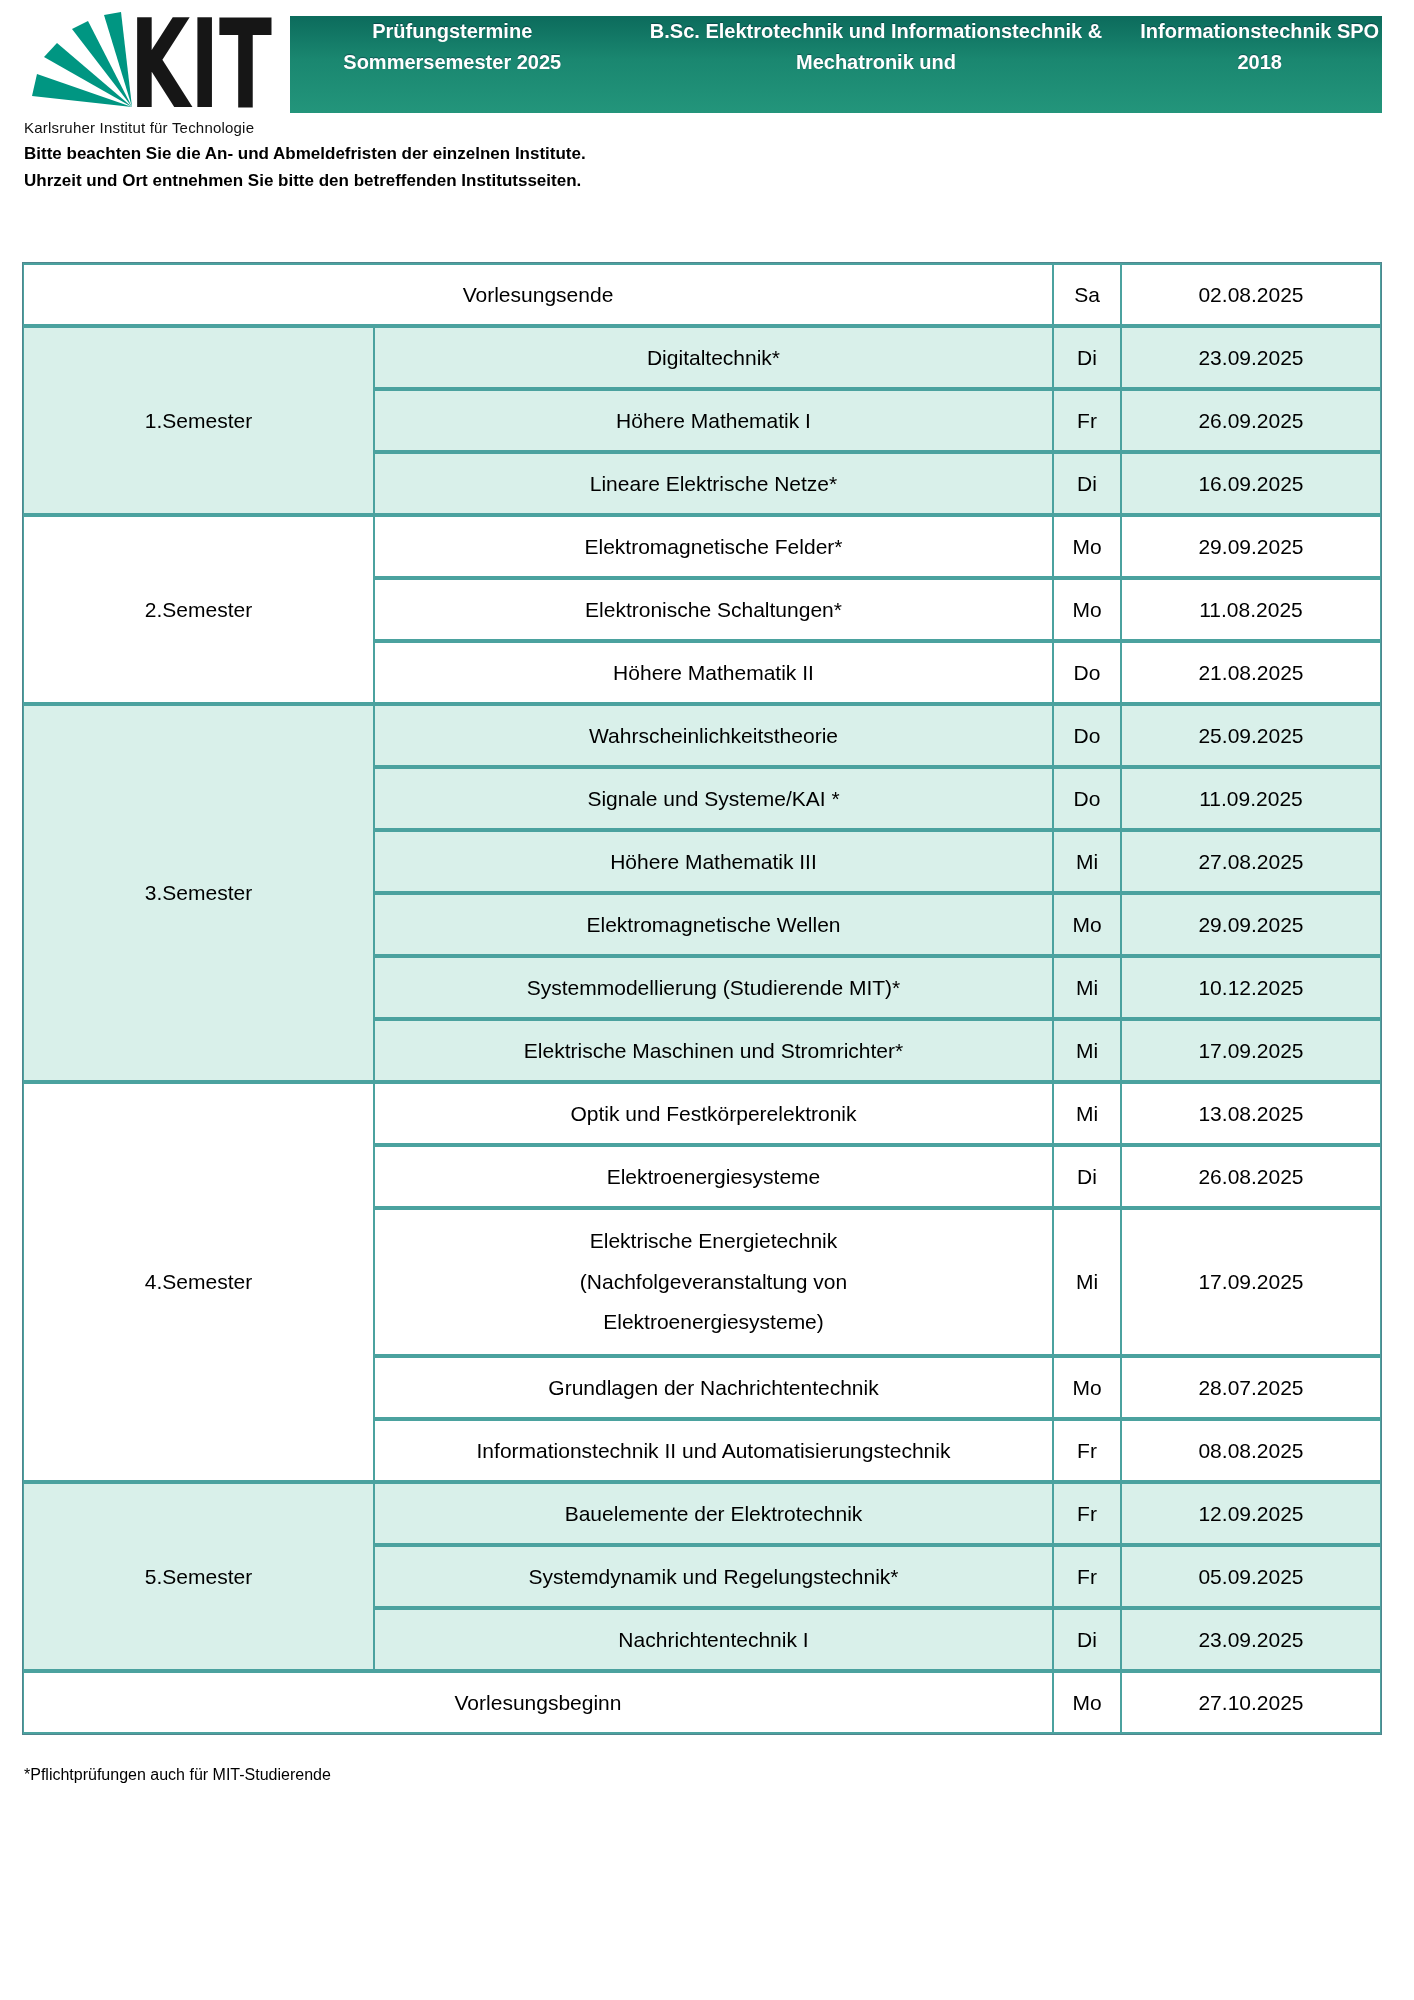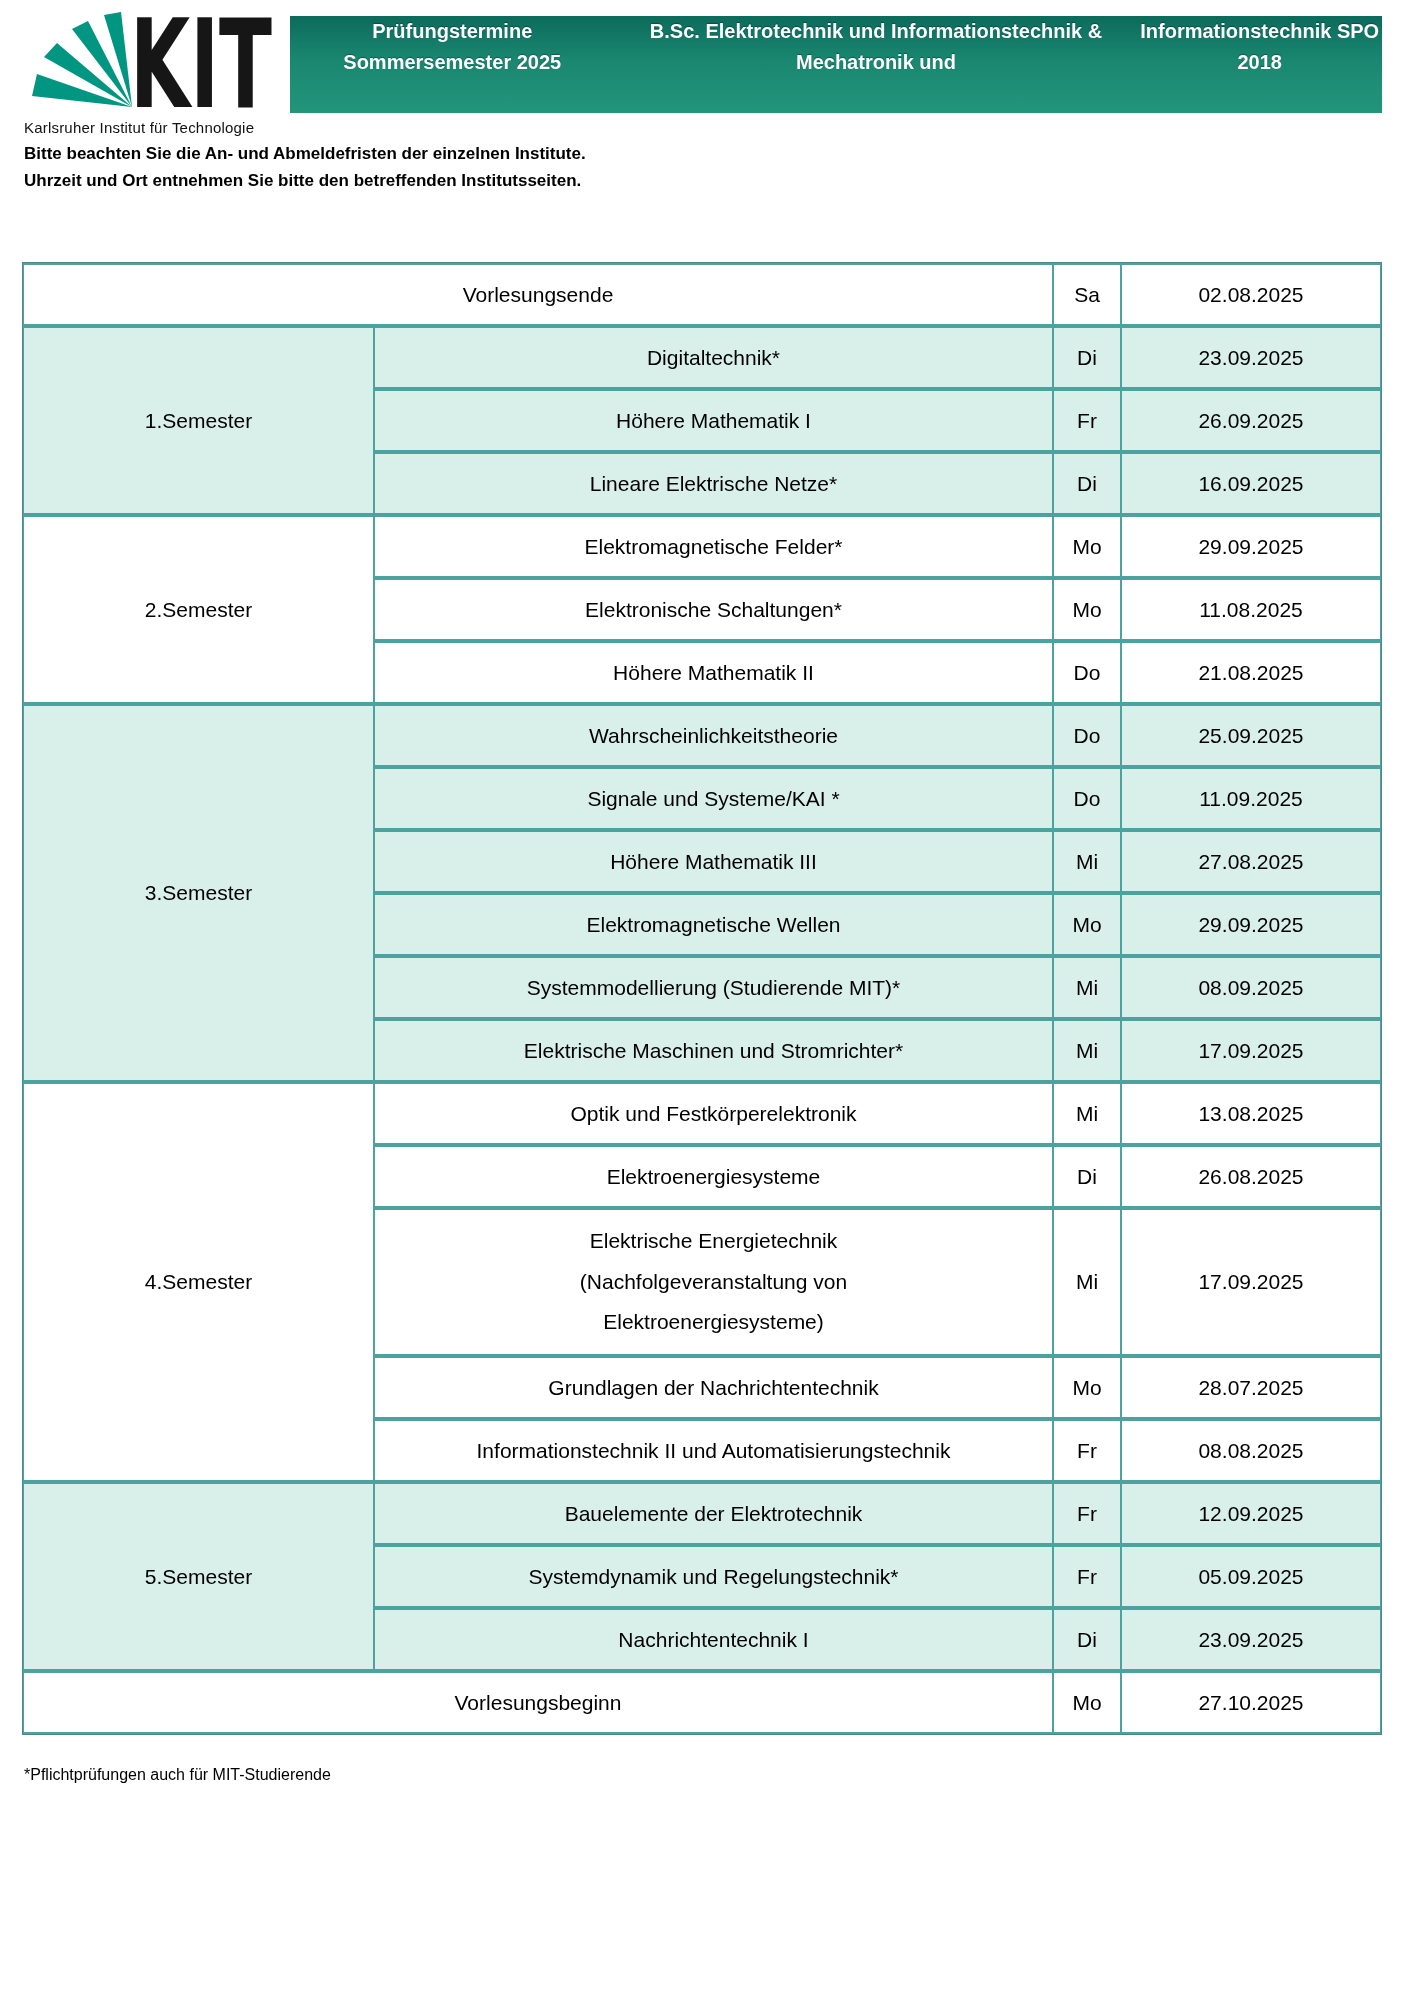--- a/index.html
+++ b/index.html
@@ -132,21 +132,21 @@
           <td>27.08.2025</td>
         </tr>
         <tr class="tint">
           <td>Elektromagnetische Wellen</td>
           <td>Mo</td>
           <td>29.09.2025</td>
         </tr>
         <tr class="tint">
           <td>Systemmodellierung (Studierende MIT)*</td>
           <td>Mi</td>
-          <td>08.09.2025</td>
+          <td>10.12.2025</td>
         </tr>
         <tr class="tint">
           <td>Elektrische Maschinen und Stromrichter*</td>
           <td>Mi</td>
           <td>17.09.2025</td>
         </tr>
 
         <tr>
           <td rowspan="5">4.Semester</td>
           <td>Optik und Festkörperelektronik</td>

